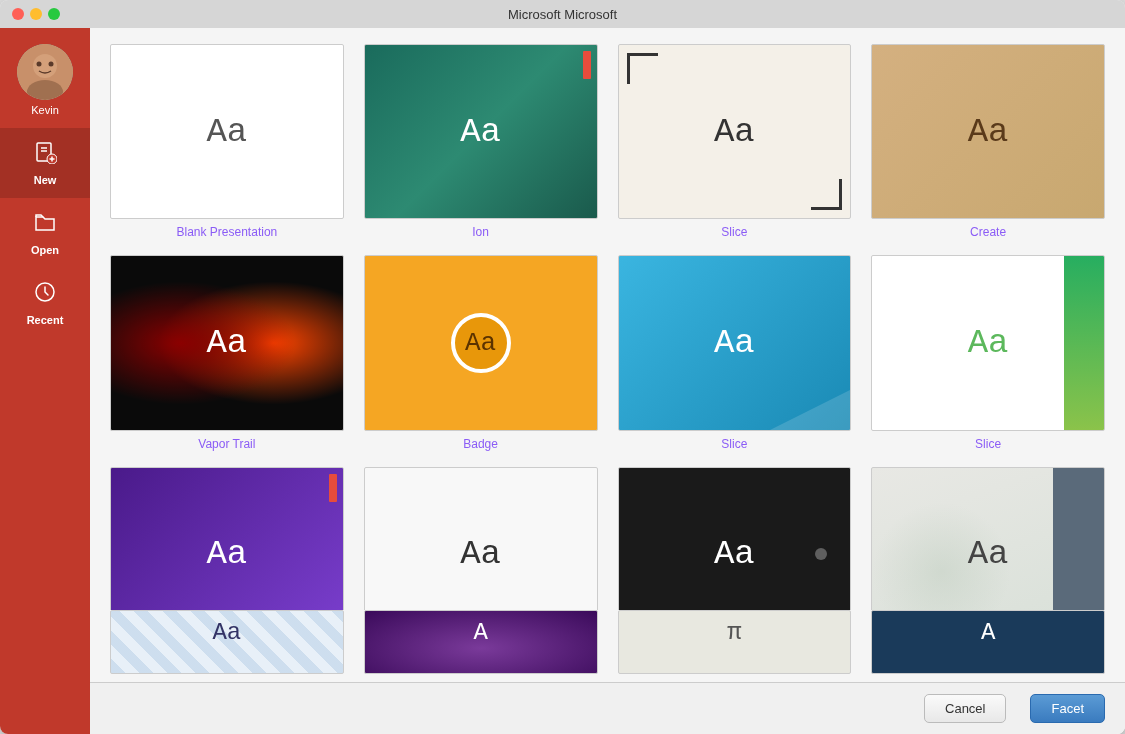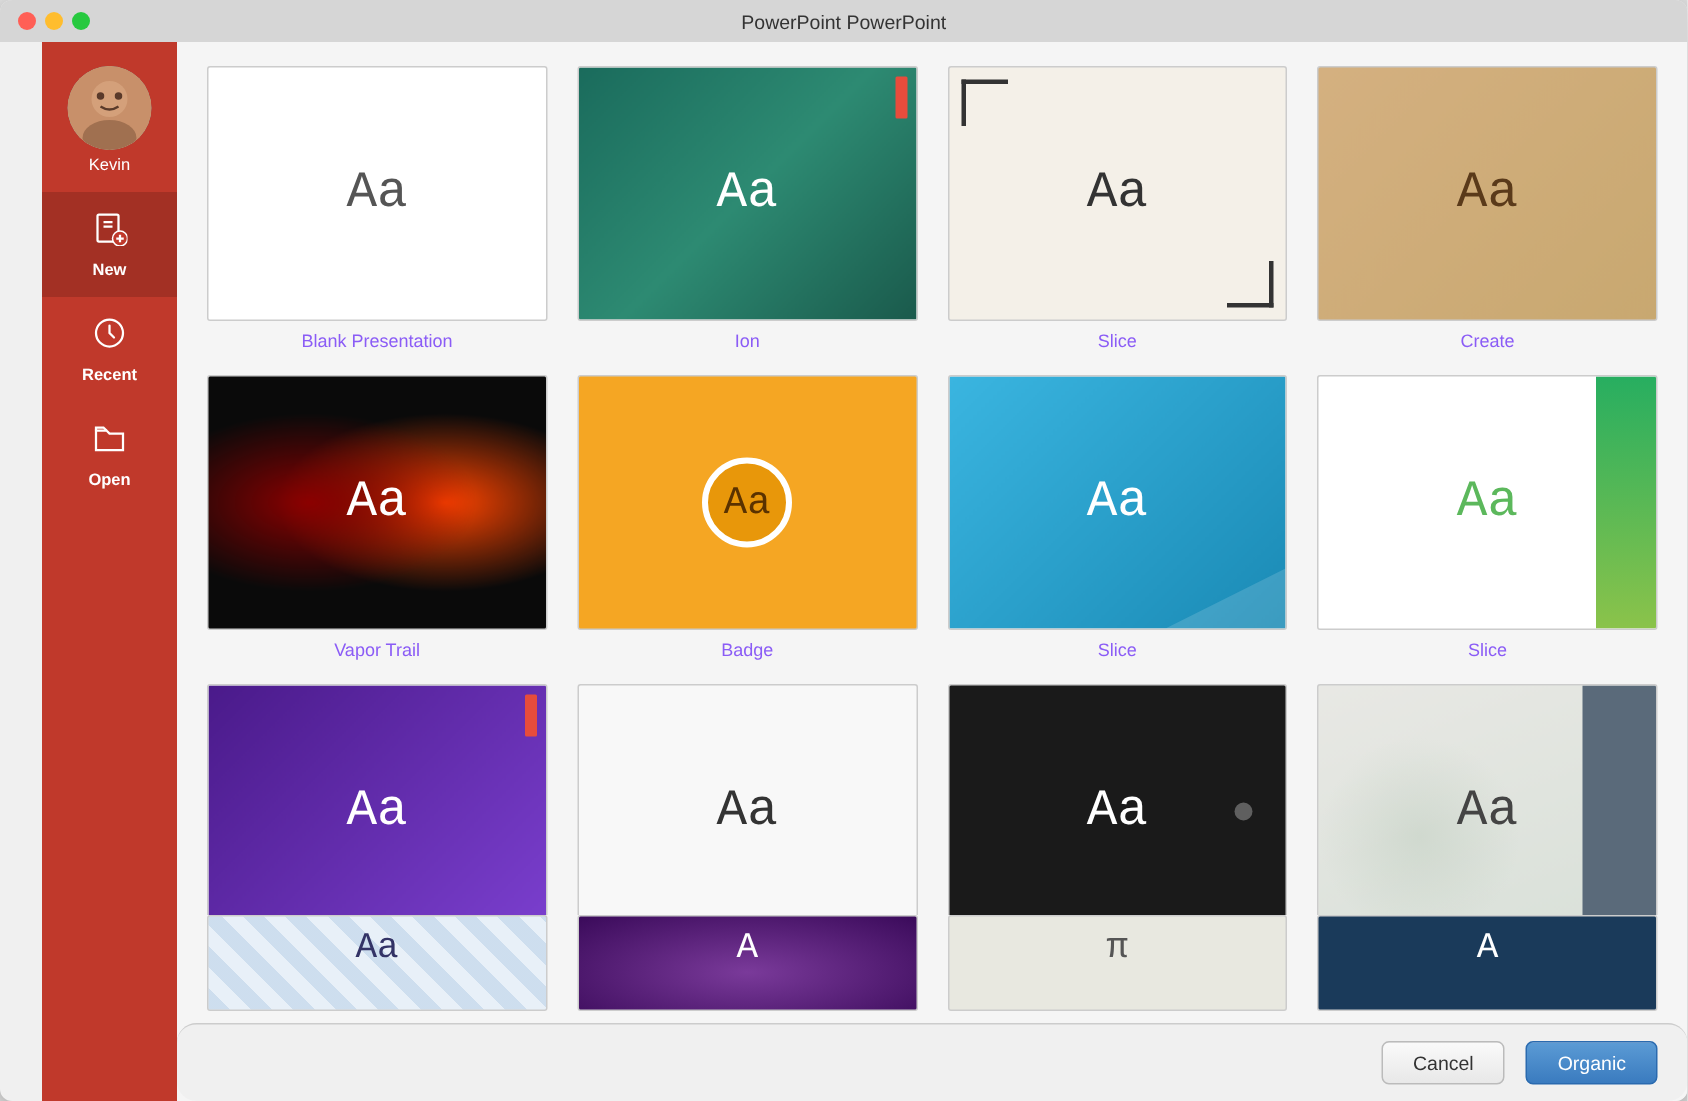--- a/index.html
+++ b/index.html
@@ -54,21 +54,20 @@
       transform: translateX(-50%);
       font-size: 13px;
       color: #333;
       font-weight: 500;
     }
 
     .main-content {
       display: flex;
       flex: 1;
       overflow: hidden;
-      padding-left: 28px;
     }
 
     
     .sidebar {
       width: 90px;
       background: #c0392b;
       display: flex;
       flex-direction: column;
       align-items: center;
       padding-top: 0;
@@ -406,23 +405,22 @@
 
     
     .bottom-bar {
       height: 52px;
       background: #f0f0f0;
       border-top: 1px solid #ccc;
       display: flex;
       align-items: center;
       justify-content: flex-end;
       padding: 0 20px;
-      gap: 14px;
+      gap: 24px;
       flex-shrink: 0;
-      border-radius: 13px;
     }
 
     .btn {
       padding: 6px 20px;
       border-radius: 5px;
       border: 1px solid #bbb;
       font-size: 13px;
       cursor: pointer;
       font-family: inherit;
     }
@@ -482,21 +480,21 @@
 <body>
 
 <div class="window">
 
   <div class="title-bar">
     <div class="traffic-lights">
       <div class="traffic-light close"></div>
       <div class="traffic-light minimize"></div>
       <div class="traffic-light maximize"></div>
     </div>
-    <span class="title-text">PowerPoint PowerPoint</span>
+    <span class="title-text">Microsoft Microsoft</span>
   </div>
 
   <div class="main-content">
 
     <div class="sidebar">
       <div class="sidebar-avatar">
         <div class="face">
           
           <svg width="56" height="56" viewBox="0 0 56 56" xmlns="http://www.w3.org/2000/svg">
             <circle cx="28" cy="28" r="28" fill="#c8906a"></circle>
@@ -520,35 +518,35 @@
             <line x1="19" y1="16.5" x2="19" y2="21.5" stroke="white" stroke-width="1.5"></line>
             <line x1="16.5" y1="19" x2="21.5" y2="19" stroke="white" stroke-width="1.5"></line>
           </svg>
         </div>
         <span class="sidebar-label">New</span>
       </div>
 
       <div class="sidebar-item">
         <div class="sidebar-icon">
           <svg width="24" height="24" viewBox="0 0 24 24" fill="none" xmlns="http://www.w3.org/2000/svg">
+            <path d="M3 7h7l2 2h9v11H3z" stroke="white" stroke-width="1.5" fill="none"></path>
+            <path d="M3 7V5h5l2 2" stroke="white" stroke-width="1.5" fill="none"></path>
+          </svg>
+        </div>
+        <span class="sidebar-label">Open</span>
+      </div>
+
+      <div class="sidebar-item">
+        <div class="sidebar-icon">
+          <svg width="24" height="24" viewBox="0 0 24 24" fill="none" xmlns="http://www.w3.org/2000/svg">
             <circle cx="12" cy="12" r="9" stroke="white" stroke-width="1.5" fill="none"></circle>
             <polyline points="12,7 12,12 15,15" stroke="white" stroke-width="1.5" fill="none" stroke-linecap="round"></polyline>
           </svg>
         </div>
         <span class="sidebar-label">Recent</span>
-      </div>
-
-      <div class="sidebar-item">
-        <div class="sidebar-icon">
-          <svg width="24" height="24" viewBox="0 0 24 24" fill="none" xmlns="http://www.w3.org/2000/svg">
-            <path d="M3 7h7l2 2h9v11H3z" stroke="white" stroke-width="1.5" fill="none"></path>
-            <path d="M3 7V5h5l2 2" stroke="white" stroke-width="1.5" fill="none"></path>
-          </svg>
-        </div>
-        <span class="sidebar-label">Open</span>
       </div>
     </div>
 
     <div class="template-area">
       <div class="template-grid">
 
         <div class="template-item selected">
           <div class="template-thumb thumb-blank">
             <span class="aa-text">Aa</span>
           </div>
@@ -656,17 +654,17 @@
         </div>
         <div class="partial-item">
           <div class="partial-thumb thumb-partial4">
             <span class="aa-text" style="font-size:24px;color:white;">A</span>
           </div>
         </div>
       </div>
 
       <div class="bottom-bar">
         <button class="btn btn-cancel">Cancel</button>
-        <button class="btn btn-create">Organic</button>
+        <button class="btn btn-create">Facet</button>
       </div>
     </div>
   </div>
 </div>
 
 </body></html>

